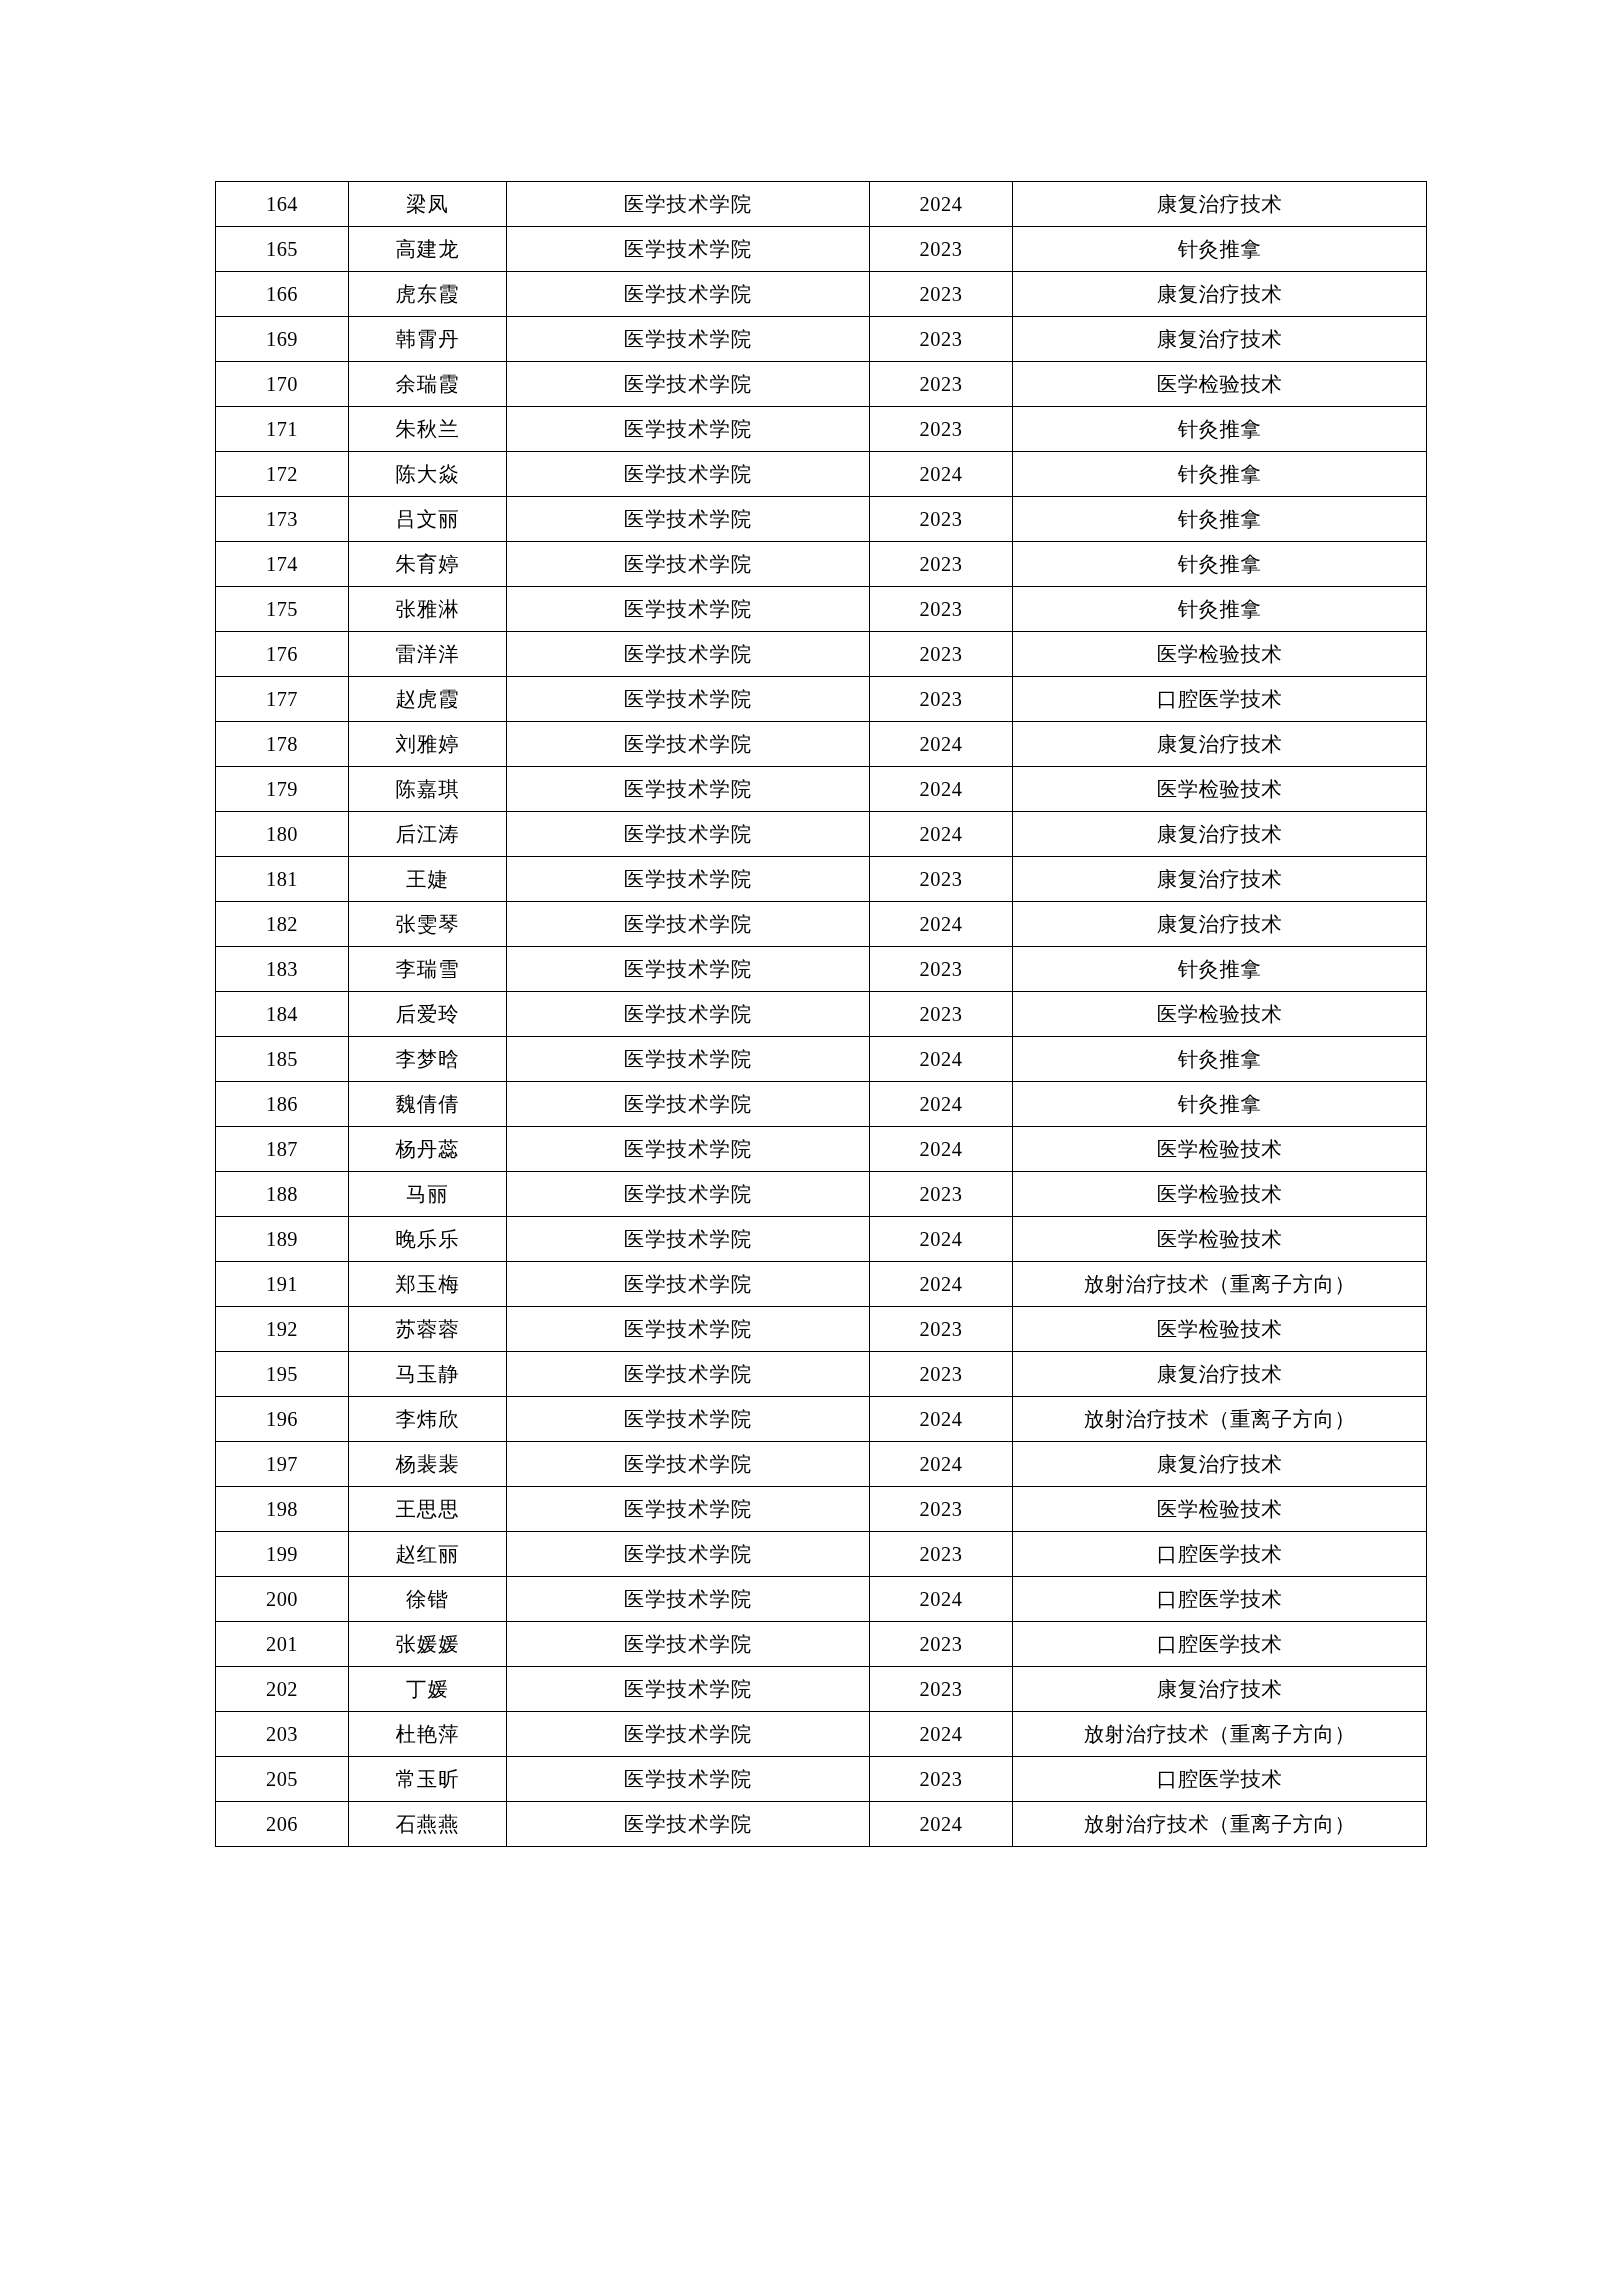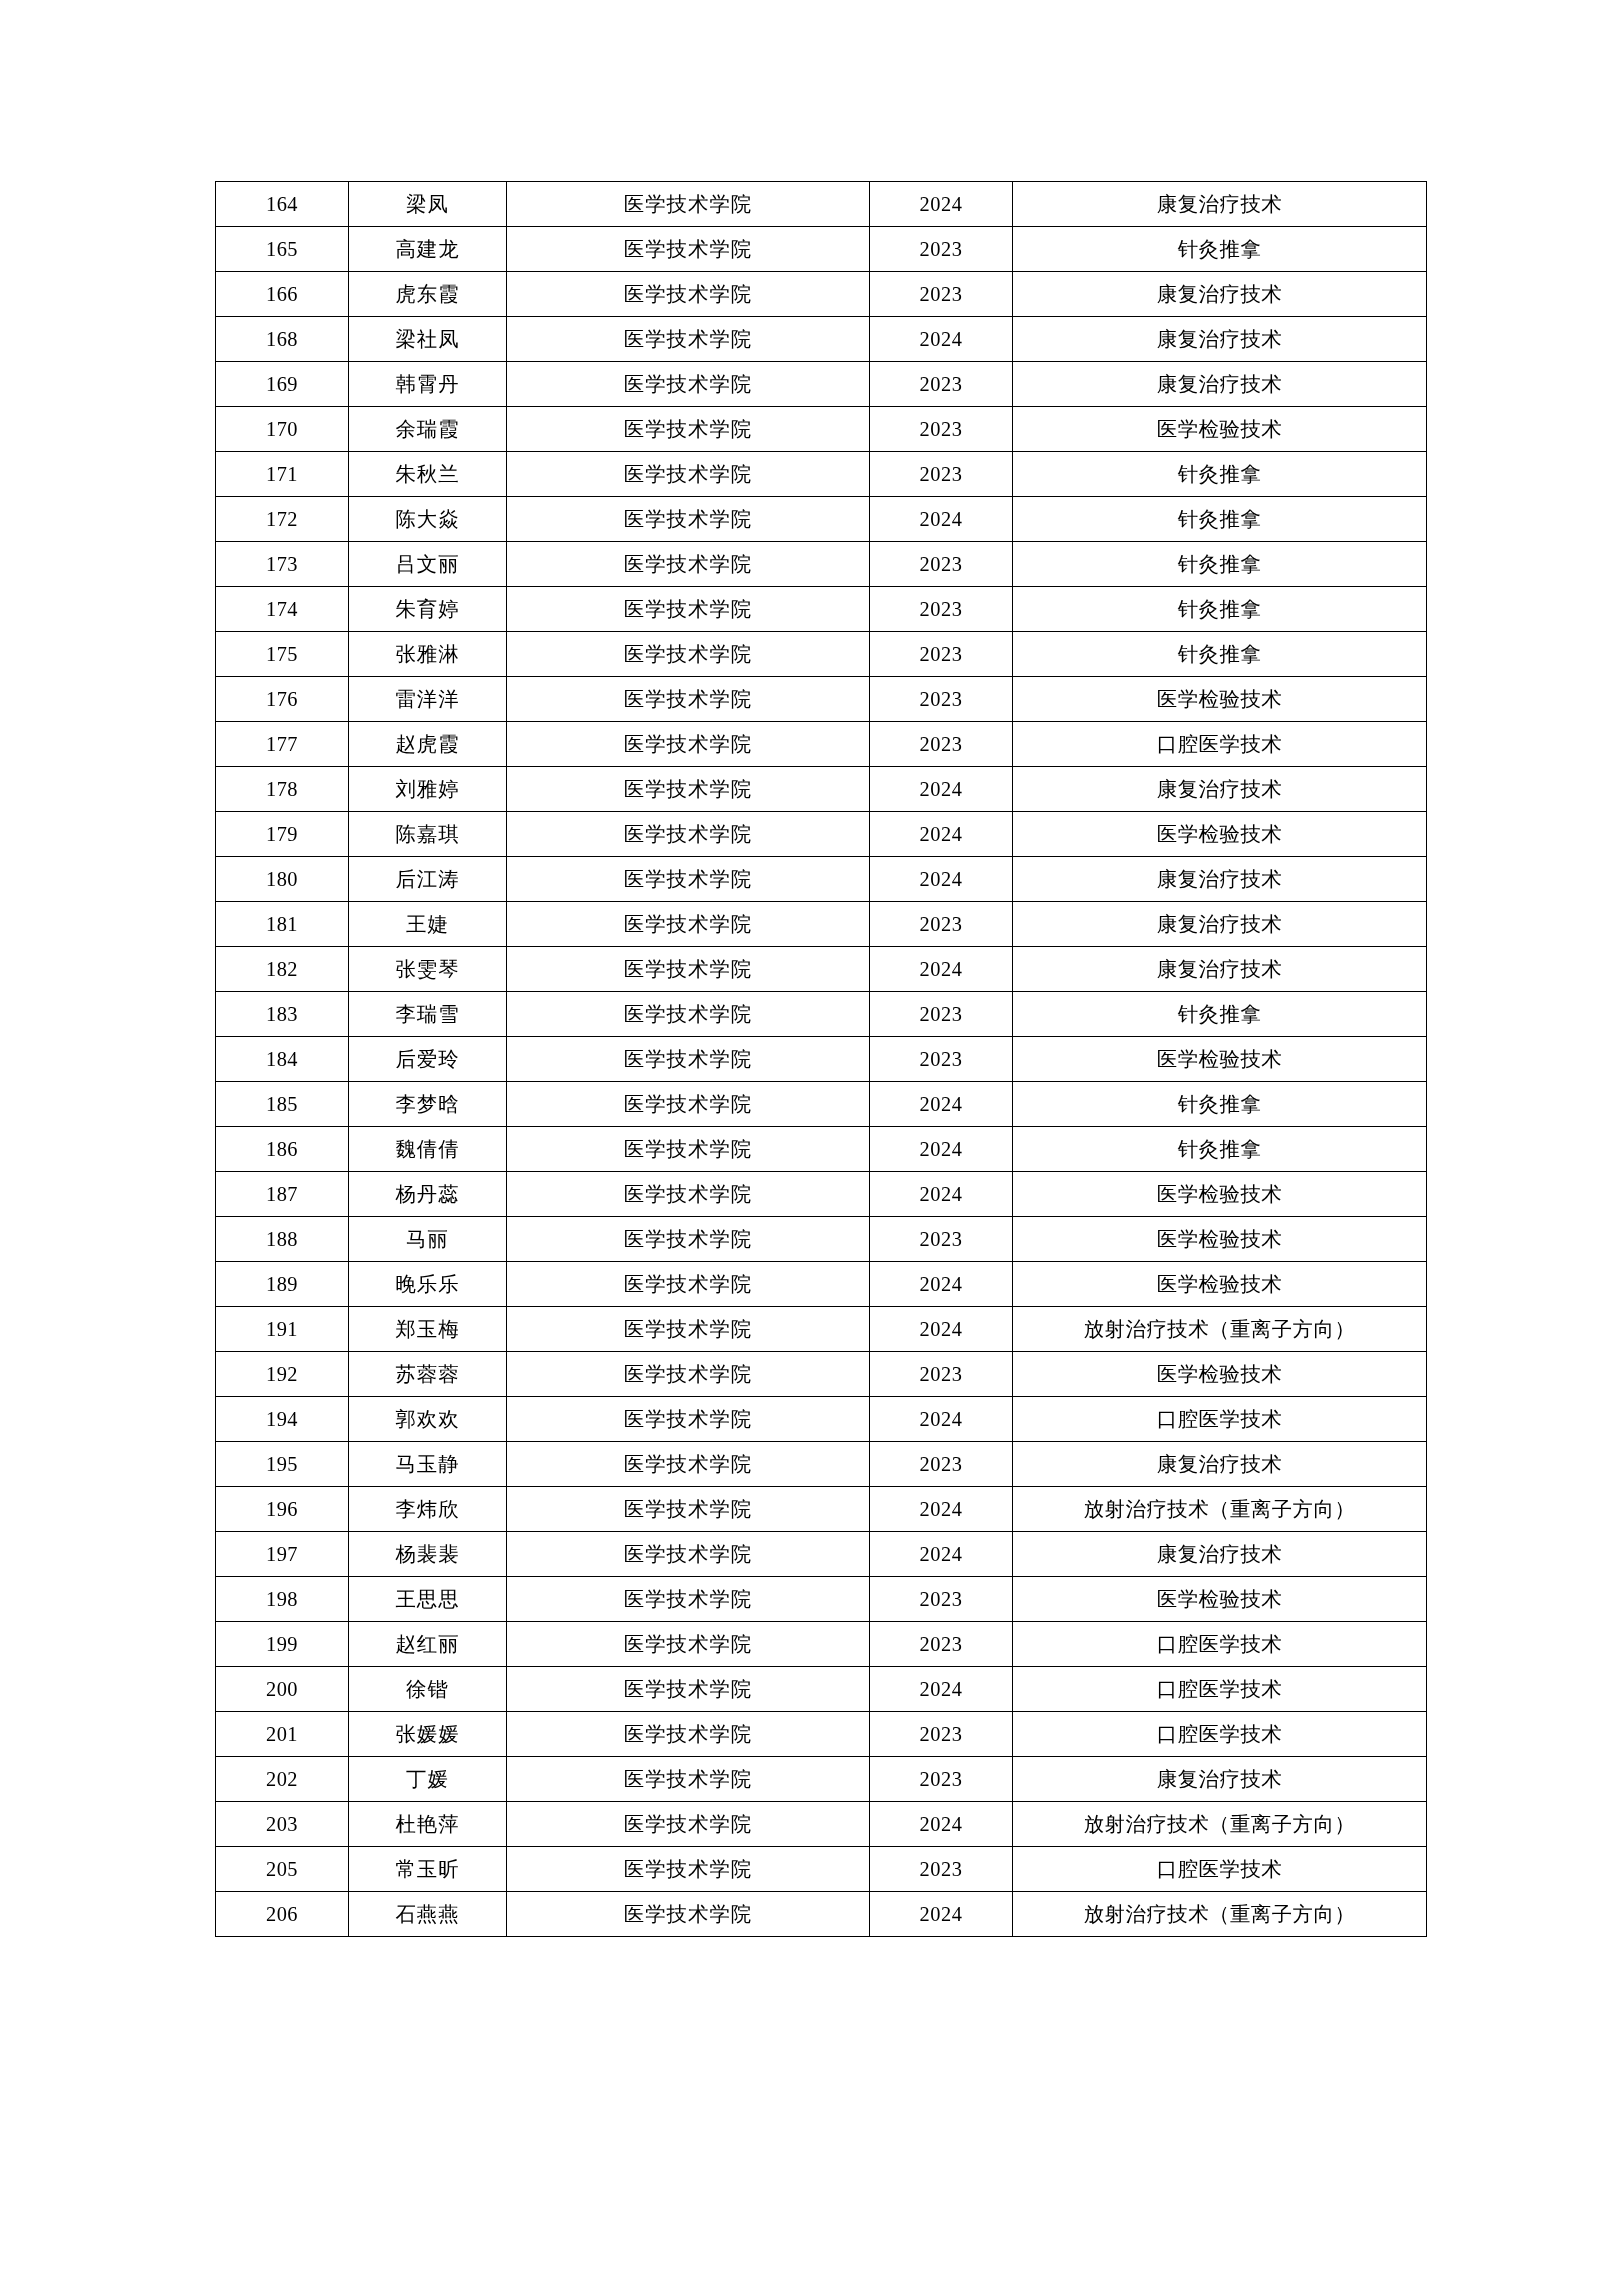--- a/index.html
+++ b/index.html
@@ -88,27 +88,20 @@
             <td class="c-major cjk-wide">针灸推拿</td>
           </tr>
           <tr>
             <td class="c-index num">166</td>
             <td class="c-name cjk">虎东霞</td>
             <td class="c-college cjk">医学技术学院</td>
             <td class="c-year num">2023</td>
             <td class="c-major cjk-wide">康复治疗技术</td>
           </tr>
           <tr>
-            <td class="c-index num">168</td>
-            <td class="c-name cjk">梁社凤</td>
-            <td class="c-college cjk">医学技术学院</td>
-            <td class="c-year num">2024</td>
-            <td class="c-major cjk-wide">康复治疗技术</td>
-          </tr>
-          <tr>
             <td class="c-index num">169</td>
             <td class="c-name cjk">韩霄丹</td>
             <td class="c-college cjk">医学技术学院</td>
             <td class="c-year num">2023</td>
             <td class="c-major cjk-wide">康复治疗技术</td>
           </tr>
           <tr>
             <td class="c-index num">170</td>
             <td class="c-name cjk">余瑞霞</td>
             <td class="c-college cjk">医学技术学院</td>
@@ -254,27 +247,20 @@
             <td class="c-college cjk">医学技术学院</td>
             <td class="c-year num">2024</td>
             <td class="c-major cjk-wide">放射治疗技术（重离子方向）</td>
           </tr>
           <tr>
             <td class="c-index num">192</td>
             <td class="c-name cjk">苏蓉蓉</td>
             <td class="c-college cjk">医学技术学院</td>
             <td class="c-year num">2023</td>
             <td class="c-major cjk-wide">医学检验技术</td>
-          </tr>
-          <tr>
-            <td class="c-index num">194</td>
-            <td class="c-name cjk">郭欢欢</td>
-            <td class="c-college cjk">医学技术学院</td>
-            <td class="c-year num">2024</td>
-            <td class="c-major cjk-wide">口腔医学技术</td>
           </tr>
           <tr>
             <td class="c-index num">195</td>
             <td class="c-name cjk">马玉静</td>
             <td class="c-college cjk">医学技术学院</td>
             <td class="c-year num">2023</td>
             <td class="c-major cjk-wide">康复治疗技术</td>
           </tr>
           <tr>
             <td class="c-index num">196</td>

